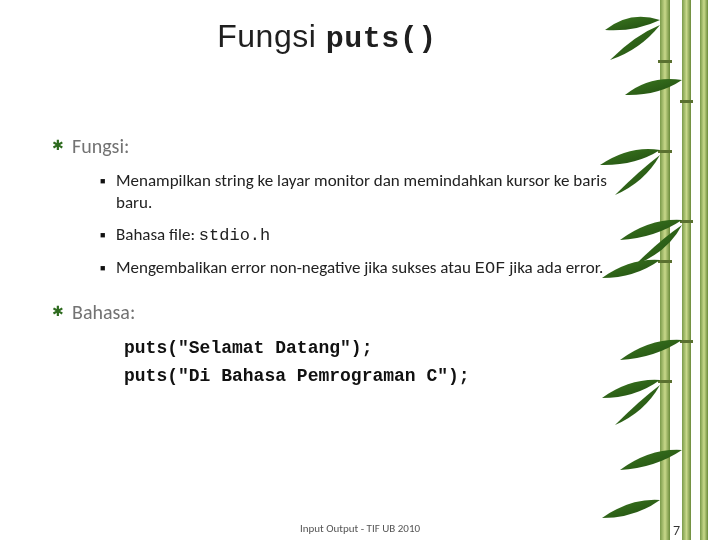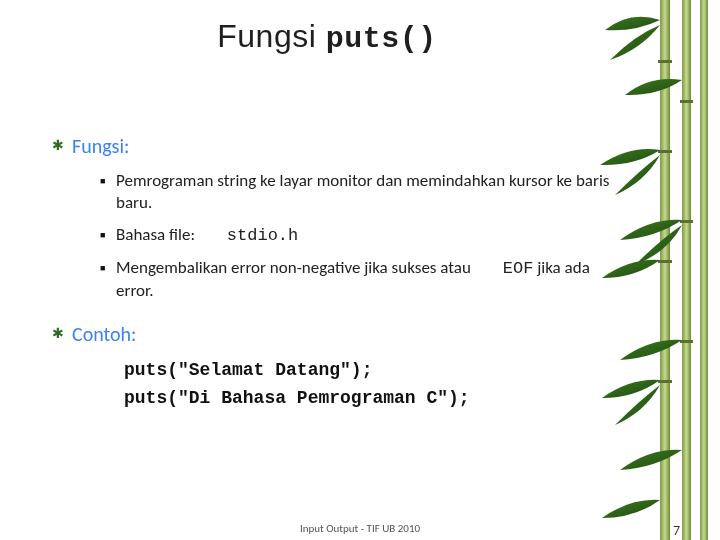--- a/index.html
+++ b/index.html
@@ -38,36 +38,36 @@
   ul.top > li { margin-bottom: 20px; }
   ul.top > li > .row { display: flex; align-items: flex-start; }
   ul.top > li > .row .star {
     flex: 0 0 20px;
     font-size: 14px;
     line-height: 24px;
     color: #2e6b1f;
   }
   ul.top > li > .row .label {
     font-size: 20px;
-    color: #3b82f6;
+    color: #737373;
   }
   ul.sub { list-style: none; padding-left: 48px; margin-top: 12px; }
   ul.sub > li { display: flex; align-items: flex-start; margin-bottom: 10px; }
   ul.sub > li .sq {
     flex: 0 0 16px;
     font-size: 9px;
     line-height: 22px;
     color: #111;
   }
   ul.sub > li .txt {
     font-size: 17px;
     line-height: 22px;
     color: #222;
   }
-  ul.sub > li .txt .mono { font-family: "Courier New", monospace; margin-left: 28px; }
+  ul.sub > li .txt .mono { font-family: "Courier New", monospace; }
   .codeblock { padding-left: 72px; margin-top: 10px; }
   .codeblock div {
     font-family: "Courier New", monospace;
     font-weight: bold;
     font-size: 18px;
     line-height: 28px;
     color: #111;
   }
   .footer {
     position: absolute;
@@ -130,37 +130,37 @@
 
   <ul class="top">
     <li>
       <div class="row">
         <span class="star">✱</span>
         <span class="label">Fungsi:</span>
       </div>
       <ul class="sub">
         <li>
           <span class="sq">■</span>
-          <span class="txt">Pemrograman string ke layar monitor dan memindahkan kursor ke baris baru.</span>
+          <span class="txt">Menampilkan string ke layar monitor dan memindahkan kursor ke baris baru.</span>
         </li>
         <li>
           <span class="sq">■</span>
           <span class="txt"><span>Bahasa file: </span><span class="mono">stdio.h</span></span>
         </li>
         <li>
           <span class="sq">■</span>
           <span class="txt"><span>Mengembalikan error non-negative jika sukses atau </span><span class="mono">EOF</span><span> jika ada error.</span></span>
         </li>
       </ul>
     </li>
 
     <li>
       <div class="row">
         <span class="star">✱</span>
-        <span class="label">Contoh:</span>
+        <span class="label">Bahasa:</span>
       </div>
       <div class="codeblock">
         <div>puts("Selamat Datang");</div>
         <div>puts("Di Bahasa Pemrograman C");</div>
       </div>
     </li>
   </ul>
 
 </div>
 

